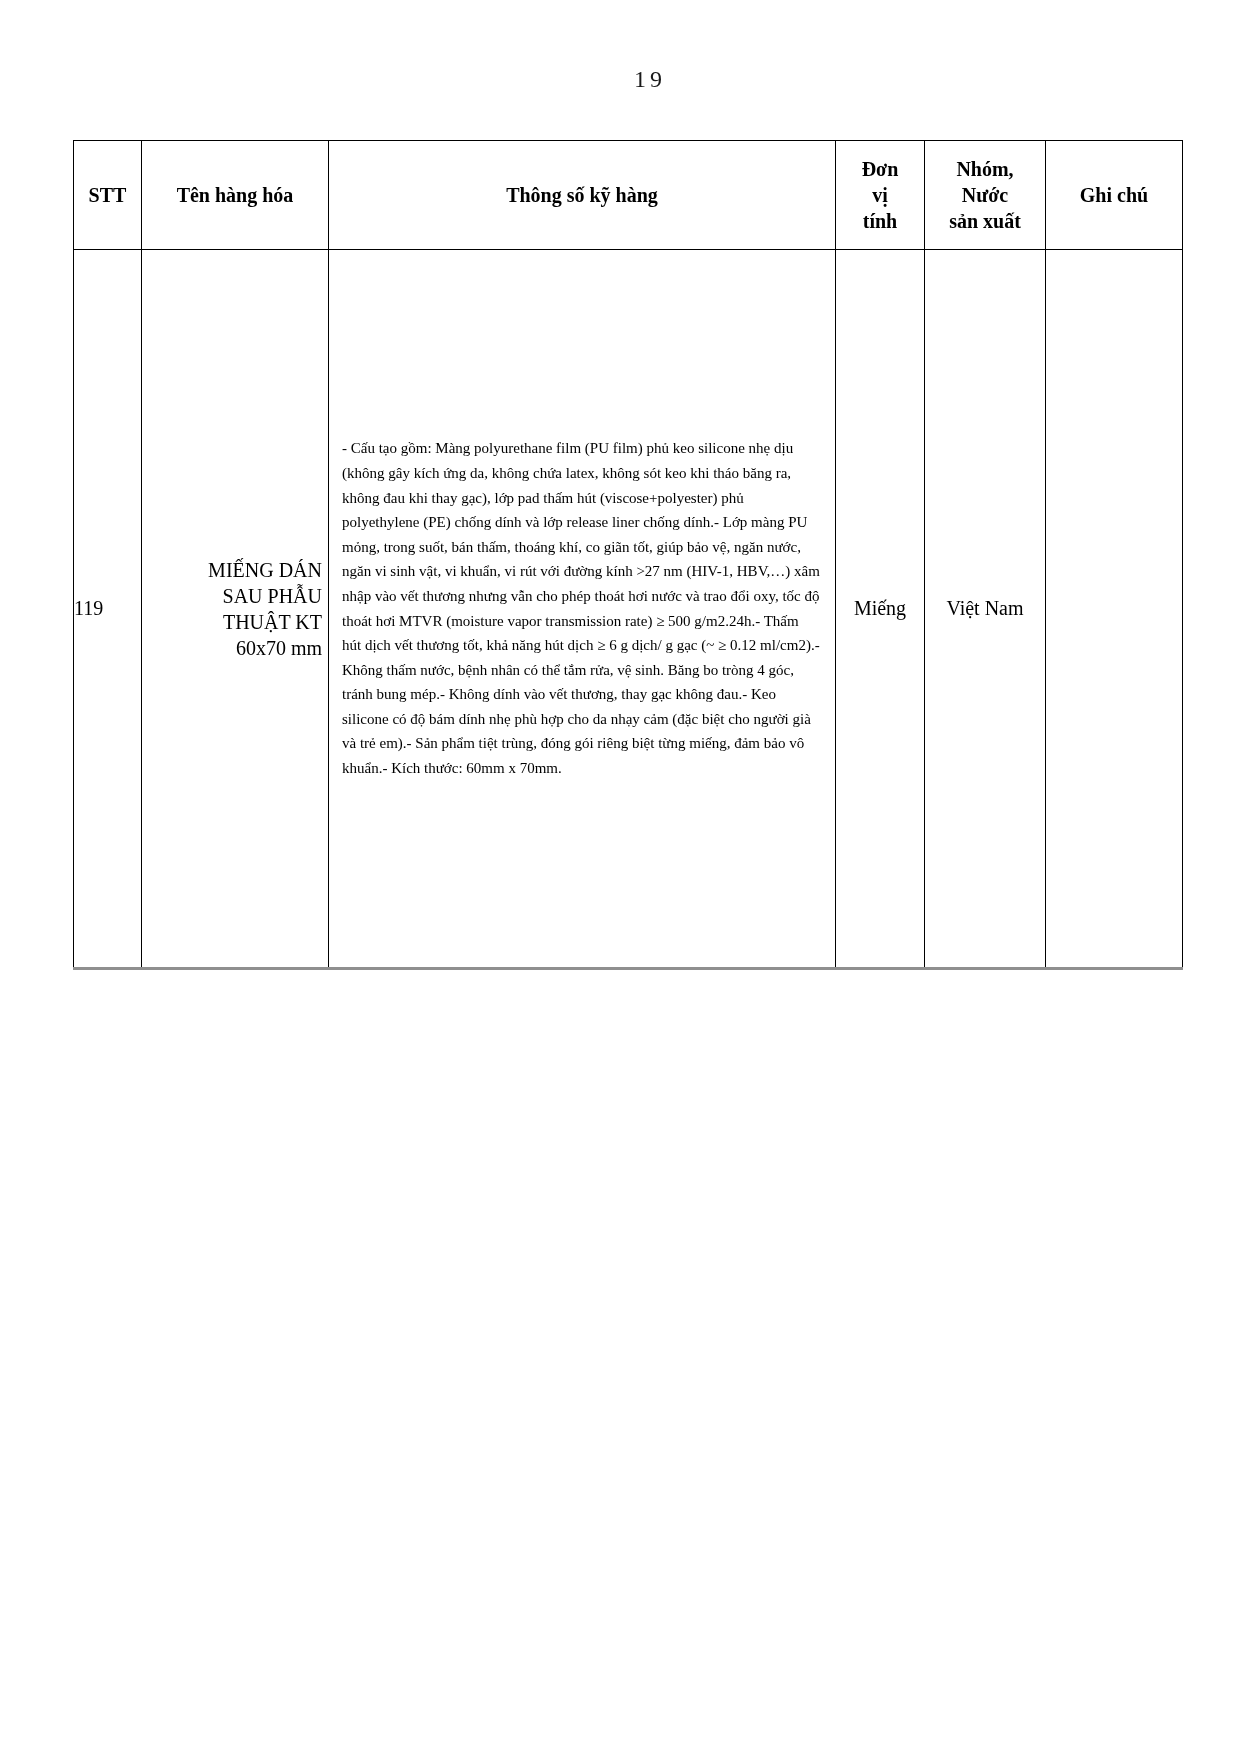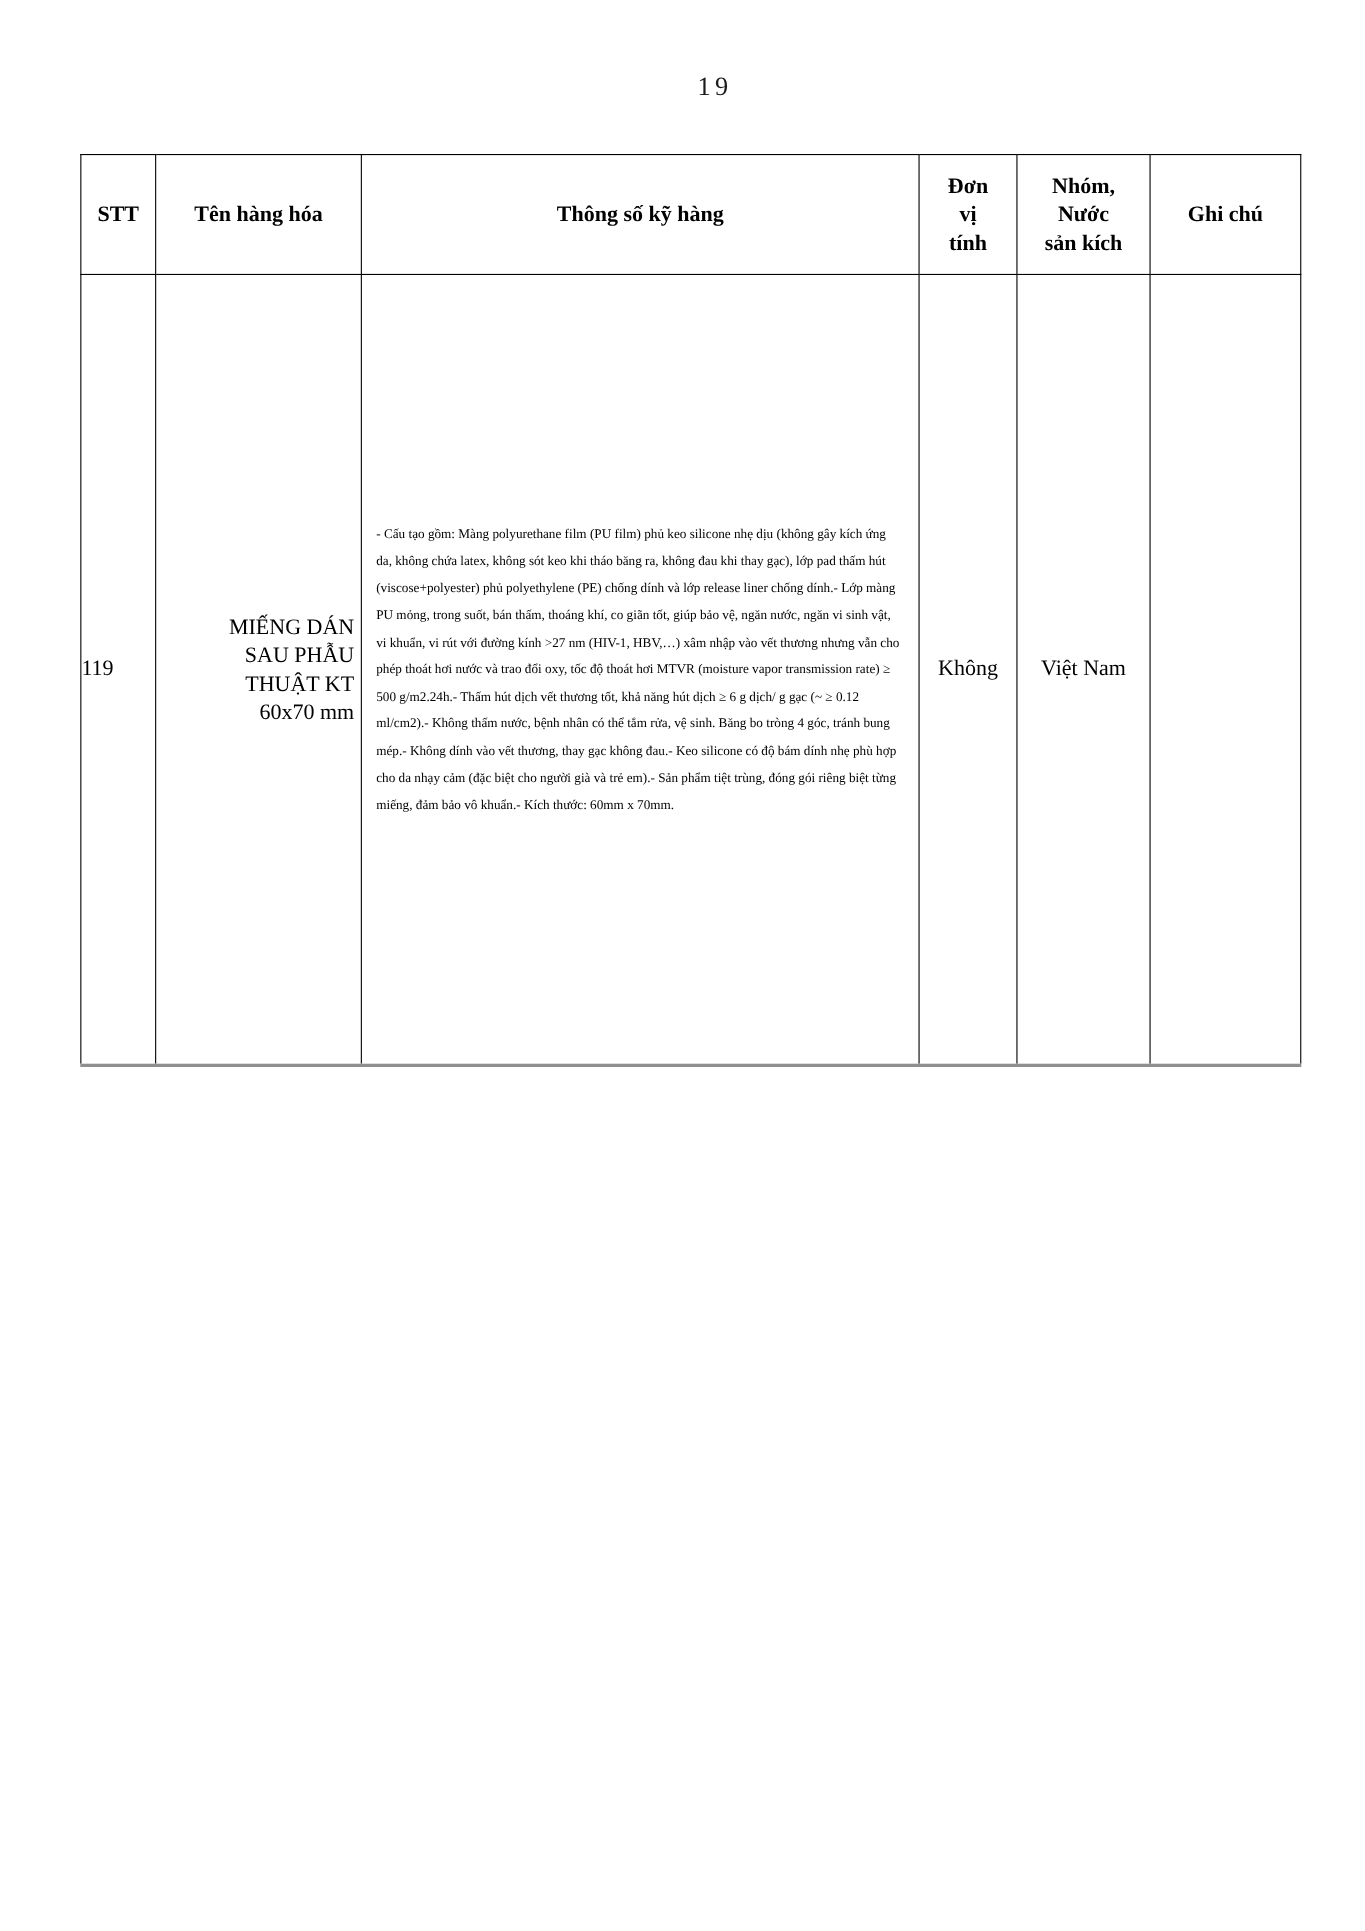--- a/index.html
+++ b/index.html
@@ -48,21 +48,21 @@
   td.cell-ten {
     text-align: right;
     padding-left: 13px;
     padding-right: 6px;
     line-height: 26px;
   }
   td.cell-thongso {
     text-align: left;
     padding-left: 13px;
     padding-right: 15px;
-    font-size: 12px;
+    font-size: 15px;
     line-height: 24.6px;
     white-space: normal;
   }
   td.cell-donvi, td.cell-nhom { text-align: center; }
   td.cell-ghichu { text-align: center; }
 </style>
 </head>
 <body>
 
 <div class="page-number">19</div>
@@ -79,30 +79,30 @@
   <thead>
     <tr>
       <th>STT</th>
       <th>Tên hàng hóa</th>
       <th>Thông số kỹ hàng</th>
       <th>Đơn
 vị
 tính</th>
       <th>Nhóm,
 Nước
-sản kích</th>
+sản xuất</th>
       <th>Ghi chú</th>
     </tr>
   </thead>
   <tbody>
     <tr>
       <td class="cell-stt">119</td>
       <td class="cell-ten">MIẾNG DÁN
 SAU PHẪU
 THUẬT KT
 60x70 mm</td>
       <td class="cell-thongso">- Cấu tạo gồm: Màng polyurethane film (PU film) phủ keo silicone nhẹ dịu (không gây kích ứng da, không chứa latex, không sót keo khi tháo băng ra, không đau khi thay gạc), lớp pad thấm hút (viscose+polyester) phủ polyethylene (PE) chống dính và lớp release liner chống dính.- Lớp màng PU mỏng, trong suốt, bán thấm, thoáng khí, co giãn tốt, giúp bảo vệ, ngăn nước, ngăn vi sinh vật, vi khuẩn, vi rút với đường kính &gt;27 nm (HIV-1, HBV,…) xâm nhập vào vết thương nhưng vẫn cho phép thoát hơi nước và trao đổi oxy, tốc độ thoát hơi MTVR (moisture vapor transmission rate) ≥ 500 g/m2.24h.- Thấm hút dịch vết thương tốt, khả năng hút dịch ≥ 6 g dịch/ g gạc (~ ≥ 0.12 ml/cm2).- Không thấm nước, bệnh nhân có thể tắm rửa, vệ sinh. Băng bo tròng 4 góc, tránh bung mép.- Không dính vào vết thương, thay gạc không đau.- Keo silicone có độ bám dính nhẹ phù hợp cho da nhạy cảm (đặc biệt cho người già và trẻ em).- Sản phẩm tiệt trùng, đóng gói riêng biệt từng miếng, đảm bảo vô khuẩn.- Kích thước: 60mm x 70mm.</td>
-      <td class="cell-donvi">Không</td>
+      <td class="cell-donvi">Miếng</td>
       <td class="cell-nhom">Việt Nam</td>
       <td class="cell-ghichu"></td>
     </tr>
   </tbody>
 </table>
 
 </body></html>

